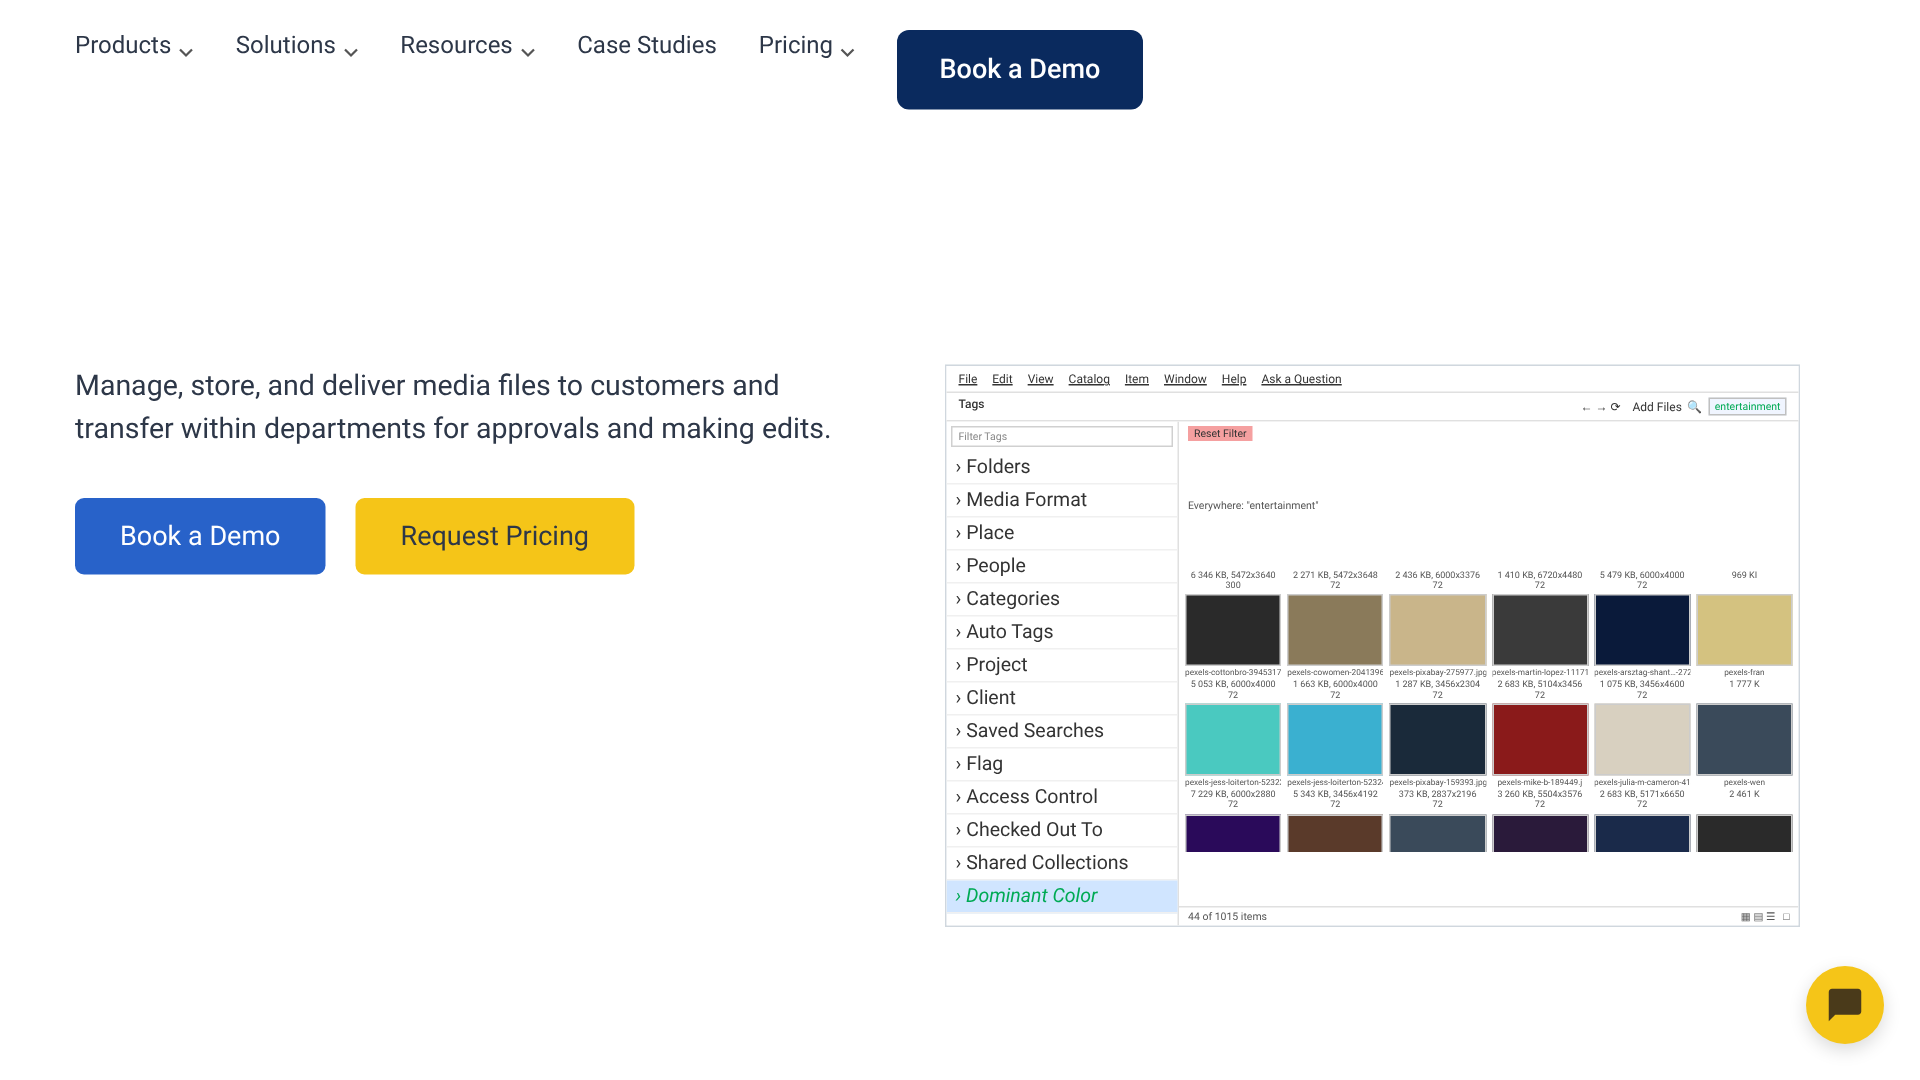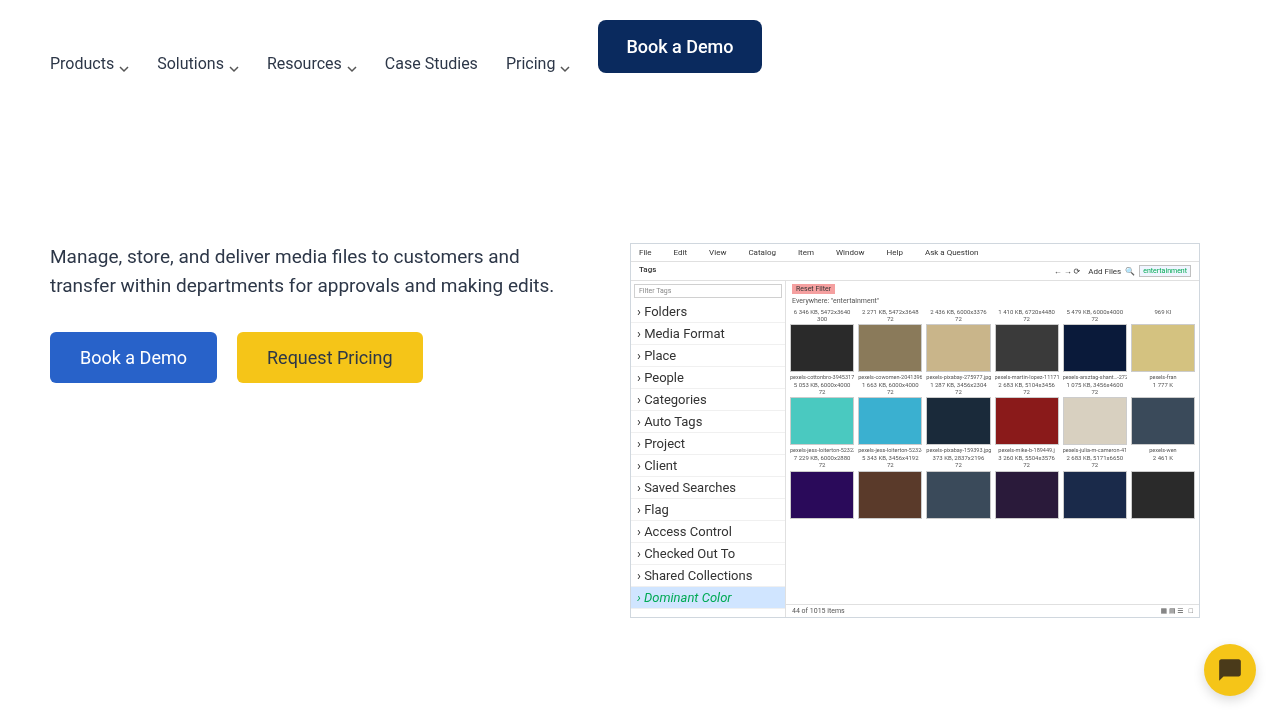--- a/index.html
+++ b/index.html
@@ -8,50 +8,50 @@
     
     .header { display: flex; align-items: center; justify-content: space-between; padding: 20px 50px; }
     .logo-area { display: flex; align-items: center; gap: 12px; }
     .logo-circle { width: 48px; height: 48px; border: 6px solid #0a2540; border-radius: 50%; position: relative; }
     .logo-circle::after { content: ''; position: absolute; width: 14px; height: 14px; background: #0a2540; border-radius: 50%; top: 50%; left: 50%; transform: translate(-50%, -50%); }
     .logo-text { display: flex; flex-direction: column; }
     .logo-brand { font-size: 26px; font-weight: 700; color: #0a2540; line-height: 1; letter-spacing: -0.5px; }
     .logo-brand sup { font-size: 10px; margin-left: 2px; }
     .logo-tagline { font-size: 12px; color: #4a5568; margin-top: 2px; }
     
-    .nav { display: flex; align-items: flex-end; gap: 28px; }
+    .nav { display: flex; align-items: flex-start; gap: 28px; }
     .nav-item { display: flex; align-items: center; gap: 5px; font-size: 16px; color: #2d3748; cursor: pointer; }
     .chevron { width: 10px; height: 10px; display: inline-block; }
     .chevron svg { width: 100%; height: 100%; }
     
     .header-cta { background: #0a2a5e; color: #fff; border: none; padding: 16px 28px; border-radius: 8px; font-size: 18px; font-weight: 500; cursor: pointer; }
     
     
     .main { display: flex; padding: 0 50px; margin-top: 150px; gap: 60px; }
     .hero-left { flex: 0 0 520px; }
     .hero-title { font-size: 42px; font-weight: 700; color: #0a2a5e; line-height: 1.15; margin-bottom: 24px; }
     .hero-subtitle { font-size: 19px; color: #2d3748; line-height: 1.5; margin-bottom: 32px; }
     .hero-ctas { display: flex; gap: 20px; }
     .cta-primary { background: #2862c9; color: #fff; border: none; padding: 15px 30px; border-radius: 6px; font-size: 18px; cursor: pointer; }
     .cta-secondary { background: #f5c518; color: #2d3748; border: none; padding: 15px 30px; border-radius: 6px; font-size: 18px; cursor: pointer; }
     
     
     .hero-right { flex: 1; }
     .app-screenshot { border: 1px solid #d0d7de; background: #f8f9fa; font-size: 8px; color: #333; width: 570px; height: 375px; display: flex; flex-direction: column; }
-    .app-menubar { display: flex; gap: 22px; padding: 4px 8px; background: #fff; border-bottom: 1px solid #e0e0e0; }
+    .app-menubar { display: flex; gap: 10px; padding: 4px 8px; background: #fff; border-bottom: 1px solid #e0e0e0; text-decoration: underline; }
     .app-toolbar { display: flex; align-items: flex-start; padding: 3px 8px; background: #fff; border-bottom: 1px solid #e0e0e0; gap: 8px; }
     .tags-label { font-weight: 500; }
     .search-box { flex: 1; display: flex; align-items: center; gap: 4px; }
     .search-input { border: 1px solid #c0c0c0; padding: 1px 3px; font-size: 7px; background: #f0f5ff; color: #0a5; }
     .app-body { display: flex; flex: 1; overflow: hidden; }
     .app-sidebar { width: 155px; background: #fff; border-right: 1px solid #e0e0e0; display: flex; flex-direction: column; }
     .filter-input { border: 1px solid #d0d0d0; margin: 3px; padding: 2px 4px; font-size: 7px; color: #888; }
     .sidebar-item { padding: 3px 6px; border-bottom: 1px solid #f0f0f0; font-size: 13px; color: #333; }
     .sidebar-item.active { background: #d0e5ff; color: #0a5; font-style: italic; }
-    .app-content { flex: 1; background: #fff; display: flex; flex-direction: column; overflow: hidden; }
+    .app-content { flex: 1; background: #fff; display: flex; flex-direction: column; overflow: hidden; gap: 36px; }
     .reset-filter { background: #f5a0a0; padding: 1px 4px; font-size: 7px; display: inline-block; margin: 3px 6px; width: fit-content; }
     .everywhere { padding: 0 6px 2px; font-size: 7px; color: #555; }
     .grid { flex: 1; padding: 2px 4px; overflow: hidden; }
     .grid-headers { display: flex; gap: 4px; margin-bottom: 2px; font-size: 6px; color: #555; }
     .grid-headers span { width: 74px; text-align: center; line-height: 1.1; }
     .grid-row { display: flex; gap: 4px; margin-bottom: 2px; }
     .thumb { width: 74px; height: 48px; border: 1px solid #ccc; }
     .grid-labels { display: flex; gap: 4px; margin-bottom: 2px; font-size: 5.5px; color: #555; }
     .grid-labels span { width: 74px; text-align: center; overflow: hidden; white-space: nowrap; }
     .app-status { border-top: 1px solid #e0e0e0; padding: 2px 6px; font-size: 7px; color: #555; display: flex; justify-content: space-between; }

